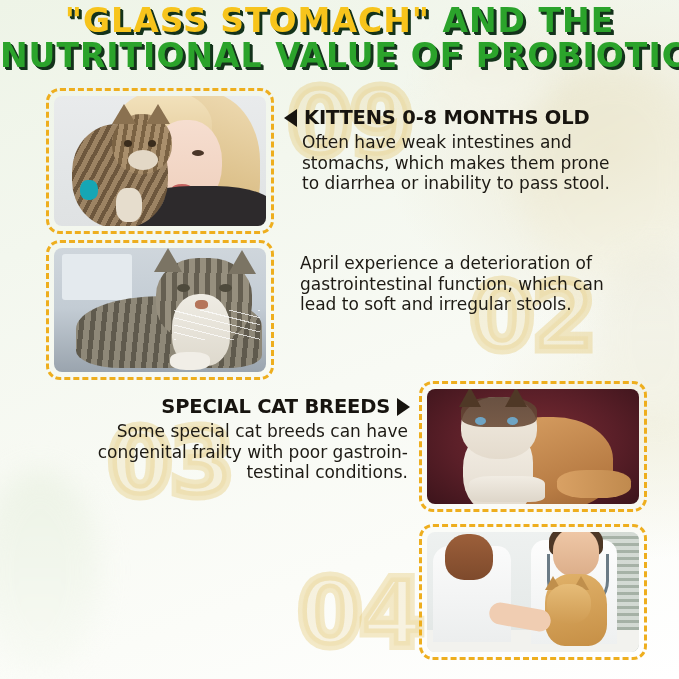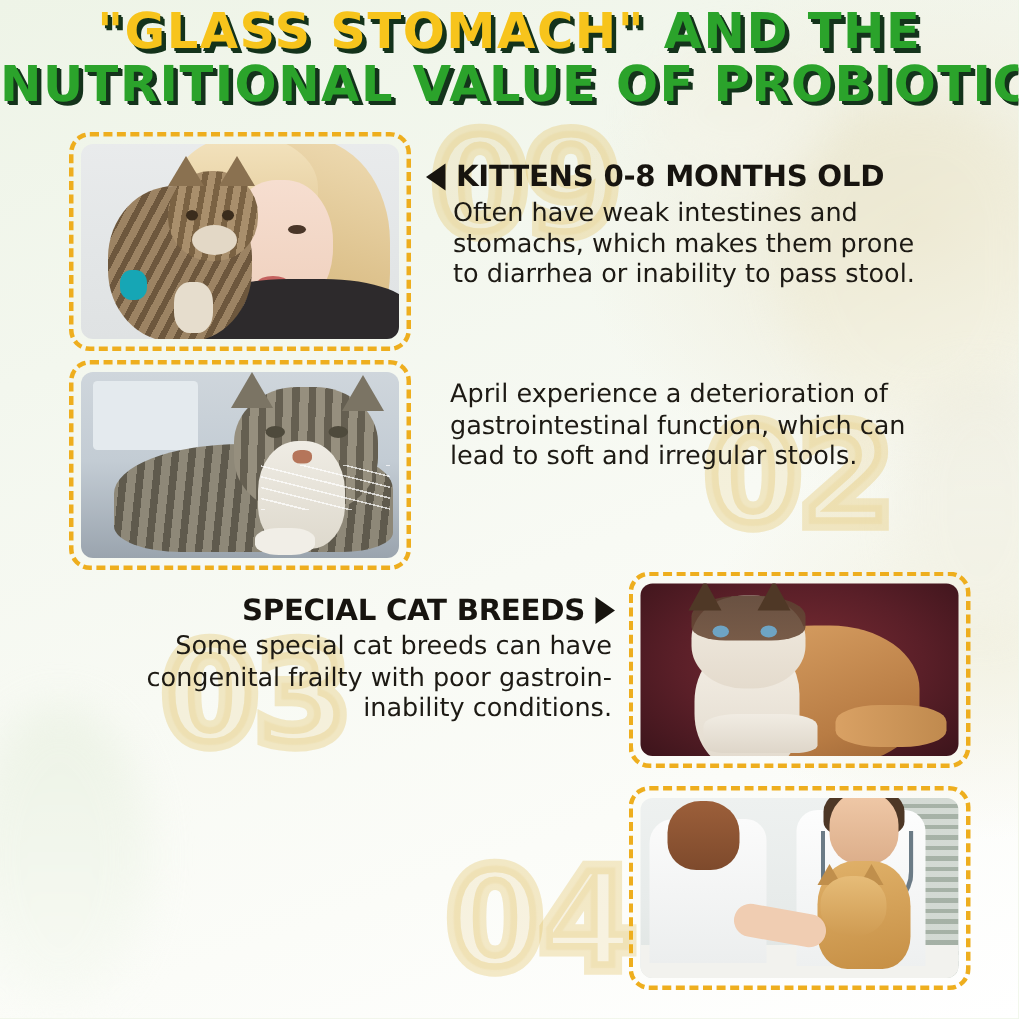--- a/index.html
+++ b/index.html
@@ -307,18 +307,18 @@
   </div>
 
   <div class="block b3">
     <div class="hd-row right">
       <span class="heading">SPECIAL CAT BREEDS</span>
       <span class="tri tri-r"></span>
     </div>
     <div class="body-txt">
       <div>Some special cat breeds can have</div>
       <div>congenital frailty with poor gastroin-</div>
-      <div>inability conditions.</div>
+      <div>testinal conditions.</div>
     </div>
   </div>
 
 
 </div>
 
 </body></html>

